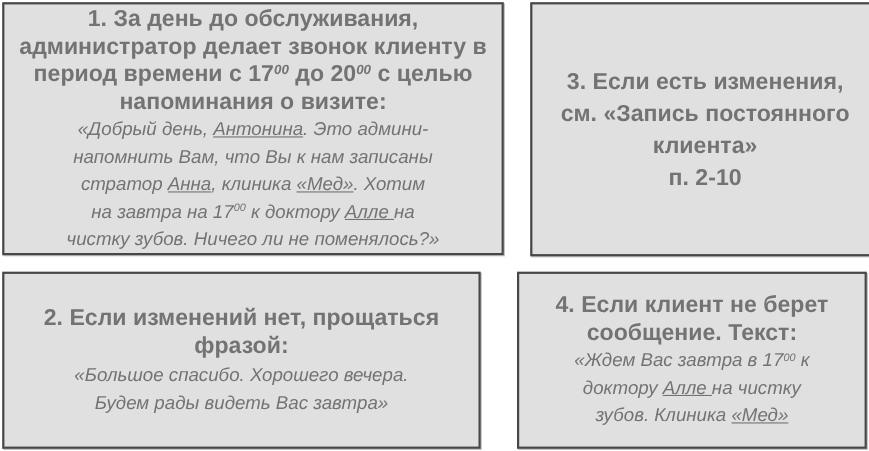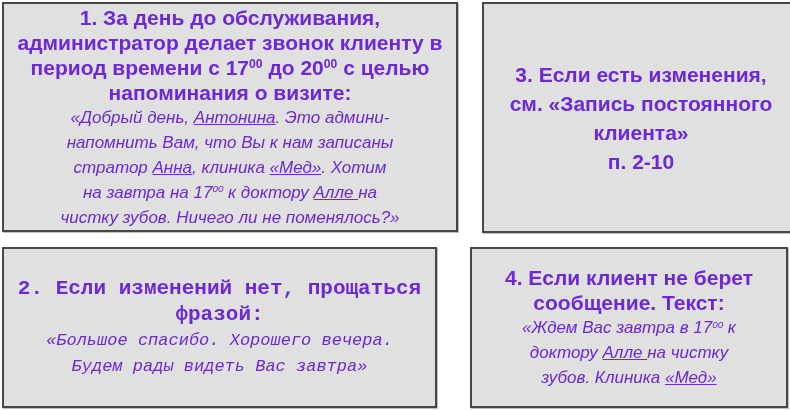--- a/index.html
+++ b/index.html
@@ -2,47 +2,47 @@
 <html lang="ru"><head>
 <meta charset="utf-8">
 <style>
   html, body { margin: 0; padding: 0; background: #ffffff; }
   .canvas {
     position: relative;
     width: 790px;
     height: 410px;
     background: #ffffff;
     font-family: "Liberation Sans", "DejaVu Sans", sans-serif;
-    color: #6d28d9;
+    color: #737373;
     overflow: hidden;
   }
   .box {
     position: absolute;
     background: #e0e0e0;
     border: 2px solid #474747;
     box-sizing: border-box;
     display: flex;
     flex-direction: column;
     justify-content: center;
     align-items: center;
     text-align: center;
     box-shadow: 1px 1px 0 rgba(70,70,70,0.35);
   }
   .box1 { left: 2px;   top: 2px;   width: 456px; height: 230px; }
   .box3 { left: 482px; top: 2px;   width: 318px; height: 231px; }
-  .box2 { left: 2px;   top: 247px; width: 435px; height: 161px; font-family: Liberation Mono, monospace; }
+  .box2 { left: 2px;   top: 247px; width: 435px; height: 161px; }
   .box4 { left: 470px; top: 247px; width: 318px; height: 161px; text-align: right; }
 
   .line { white-space: nowrap; }
   .line.title { font-weight: bold; font-size: 21px; line-height: 25px; }
   .line.quote { font-style: italic; font-size: 17px; line-height: 25px; }
   .box3 .line.title { line-height: 29px; }
   .box2 .line { line-height: 26px; }
   .u { text-decoration: underline; }
-  sup.ss { font-size: 58%; position: relative; top: -0.55em; vertical-align: baseline; line-height: 0; }
+  sup.ss { font-size: 58%; position: relative; top: -0.55em; vertical-align: baseline; line-height: 0; font-style: italic; }
 </style>
 </head>
 <body>
 
 <div class="canvas">
   <section class="box box1">
       <div class="line title"><span>1. За день до обслуживания,</span></div>
       <div class="line title"><span>администратор делает звонок клиенту в</span></div>
       <div class="line title"><span>период времени с 17</span><sup class="ss">00</sup><span> до 20</span><sup class="ss">00</sup><span> с целью</span></div>
       <div class="line title"><span>напоминания о визите:</span></div>

